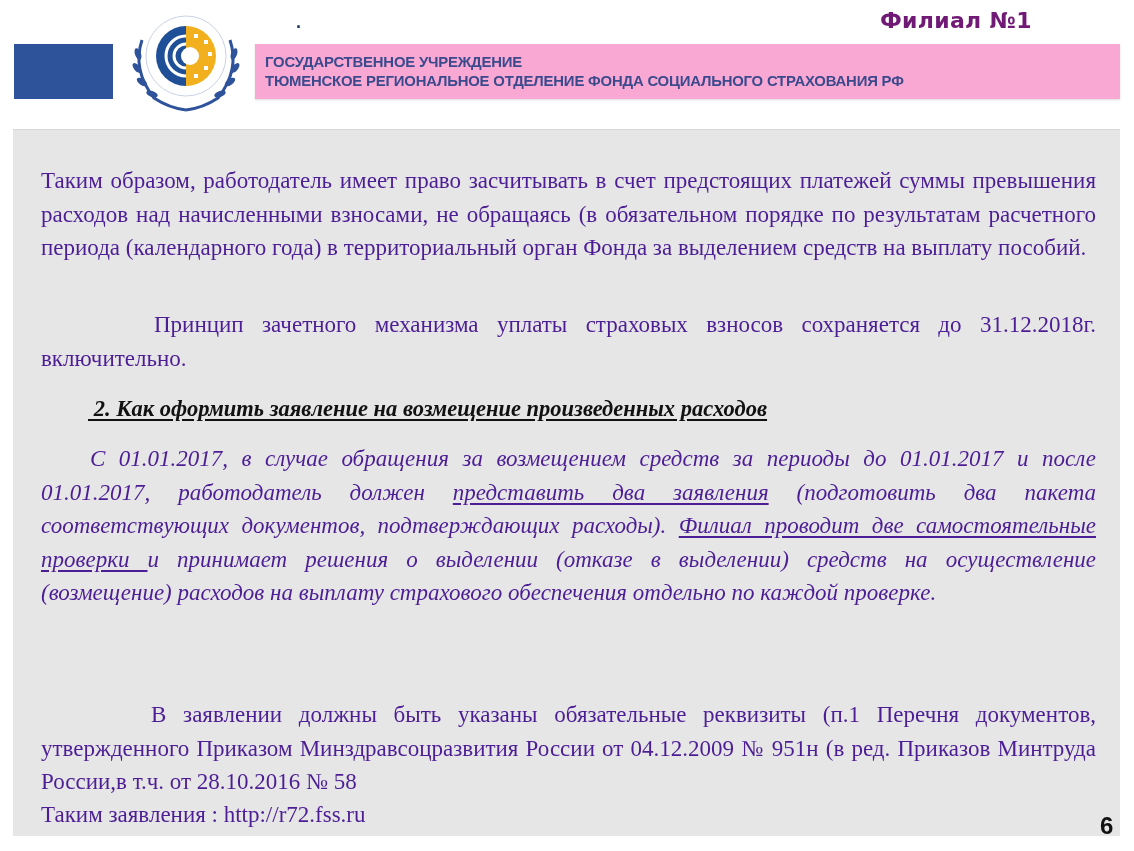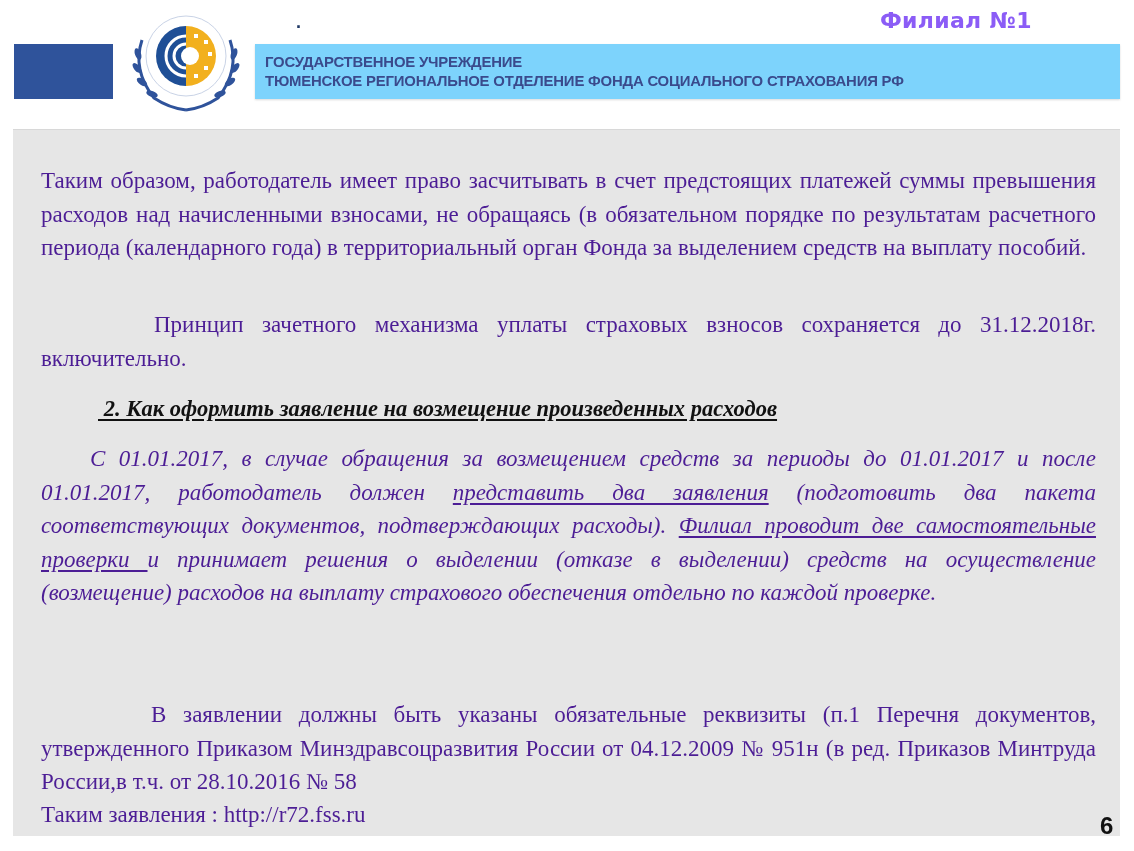--- a/index.html
+++ b/index.html
@@ -1,38 +1,38 @@
 <!DOCTYPE html>
 <html><head>
 <meta charset="utf-8">
 <style>
   html, body { margin: 0; padding: 0; background: #ffffff; }
   body { width: 1134px; height: 851px; position: relative; overflow: hidden; font-family: "Liberation Serif", serif; }
 
   .blue-block { position: absolute; left: 14px; top: 44px; width: 99px; height: 55px; background: #2f539b; }
   .logo { position: absolute; left: 124px; top: 10px; width: 124px; height: 104px; }
   .dot { position: absolute; left: 296px; top: 12px; font-family: "Liberation Sans", sans-serif; font-size: 18px; font-weight: bold; color: #1f3864; }
-  .branch { position: absolute; left: 880px; top: 8px; font-family: "DejaVu Sans", sans-serif; font-size: 22px; font-weight: bold; color: #8b5cf6; letter-spacing: 0.3px; }
+  .branch { position: absolute; left: 880px; top: 8px; font-family: "DejaVu Sans", sans-serif; font-size: 22px; font-weight: bold; color: #701a75; letter-spacing: 0.3px; }
 
-  .org-bar { position: absolute; left: 255px; top: 44px; width: 865px; height: 55px; background: #7dd3fc;
+  .org-bar { position: absolute; left: 255px; top: 44px; width: 865px; height: 55px; background: #f9a8d4;
              box-shadow: 0 1px 2px rgba(0,0,0,0.15); }
   .org-line { position: absolute; left: 10px; font-family: "Liberation Sans", sans-serif; font-weight: bold; font-size: 15.5px;
               color: #3a4a8c; letter-spacing: -0.2px; transform: scaleX(0.96); transform-origin: left; white-space: nowrap; }
   .org-line.l1 { top: 9px; }
   .org-line.l2 { top: 28px; }
 
   .panel { position: absolute; left: 13px; top: 129px; width: 1107px; height: 706px; background: #e6e6e6; border-top: 1px solid #d8d8d8; }
 
   .para { position: absolute; left: 41px; width: 1055px; font-size: 23px; line-height: 33.5px; color: #4c1d95; text-align: justify; }
   .p1 { top: 164px; }
   .p2 { top: 308px; }
   .p2 .indent { display: inline-block; width: 113px; }
 
   .heading { position: absolute; left: 88px; top: 396px; font-size: 22.5px; font-weight: bold; font-style: italic; color: #111;
-             text-decoration: underline; text-underline-offset: 3px; white-space: pre; margin-left: 10px; }
+             text-decoration: underline; text-underline-offset: 3px; white-space: pre; }
 
   .p3 { top: 442px; font-style: italic; }
   .p3 .indent { display: inline-block; width: 49px; }
   .u { text-decoration: underline; text-underline-offset: 3px; }
 
   .p4 { top: 698px; font-family: Liberation Serif, serif; }
   .p4 .indent { display: inline-block; width: 110px; }
   .p5 { top: 798px; text-align: left; }
 
   .page-num { position: absolute; left: 1100px; top: 812px; font-family: "Liberation Sans", sans-serif; font-weight: bold; font-size: 24px; color: #111; }

